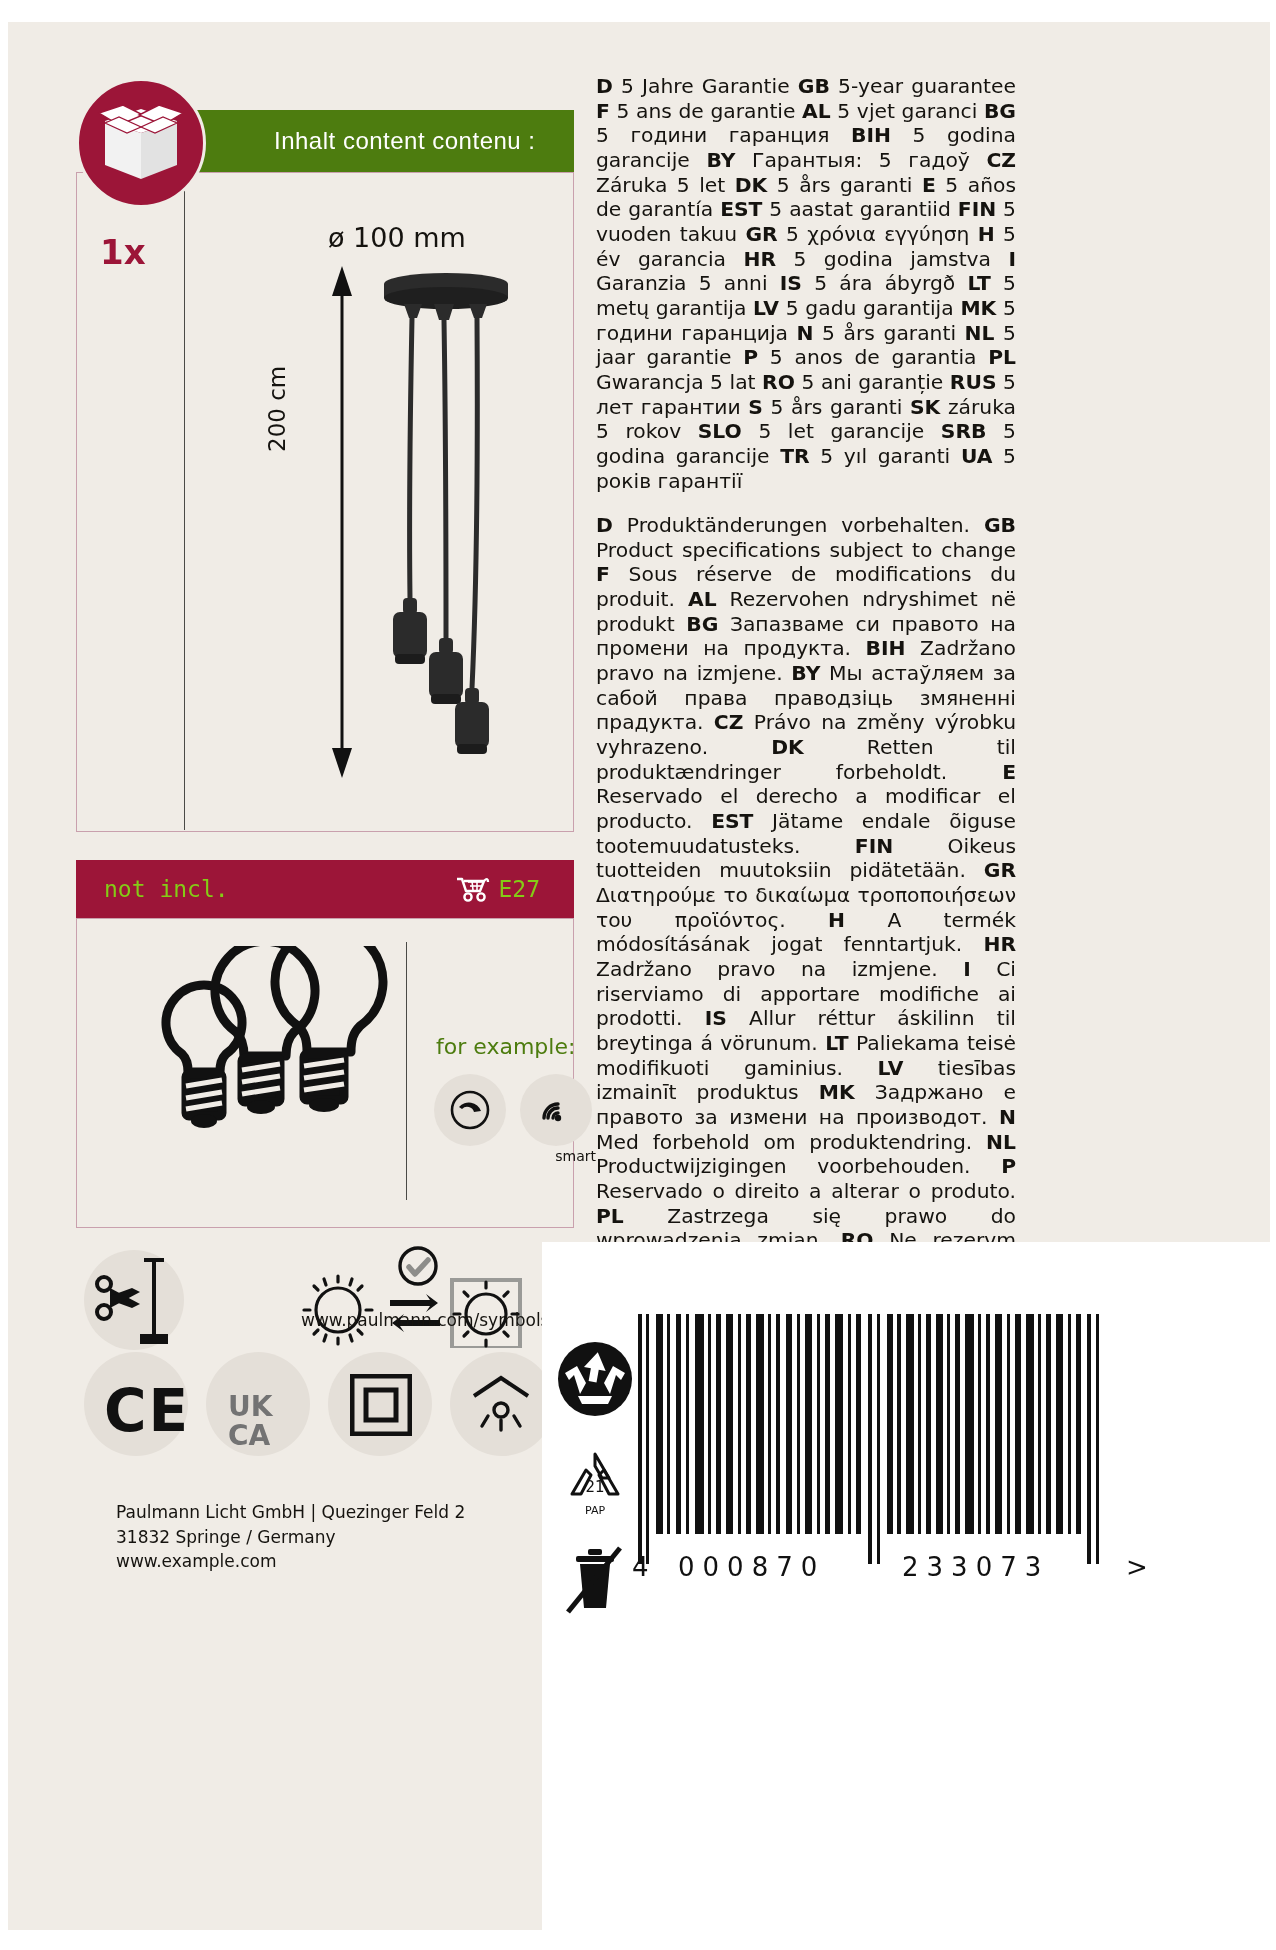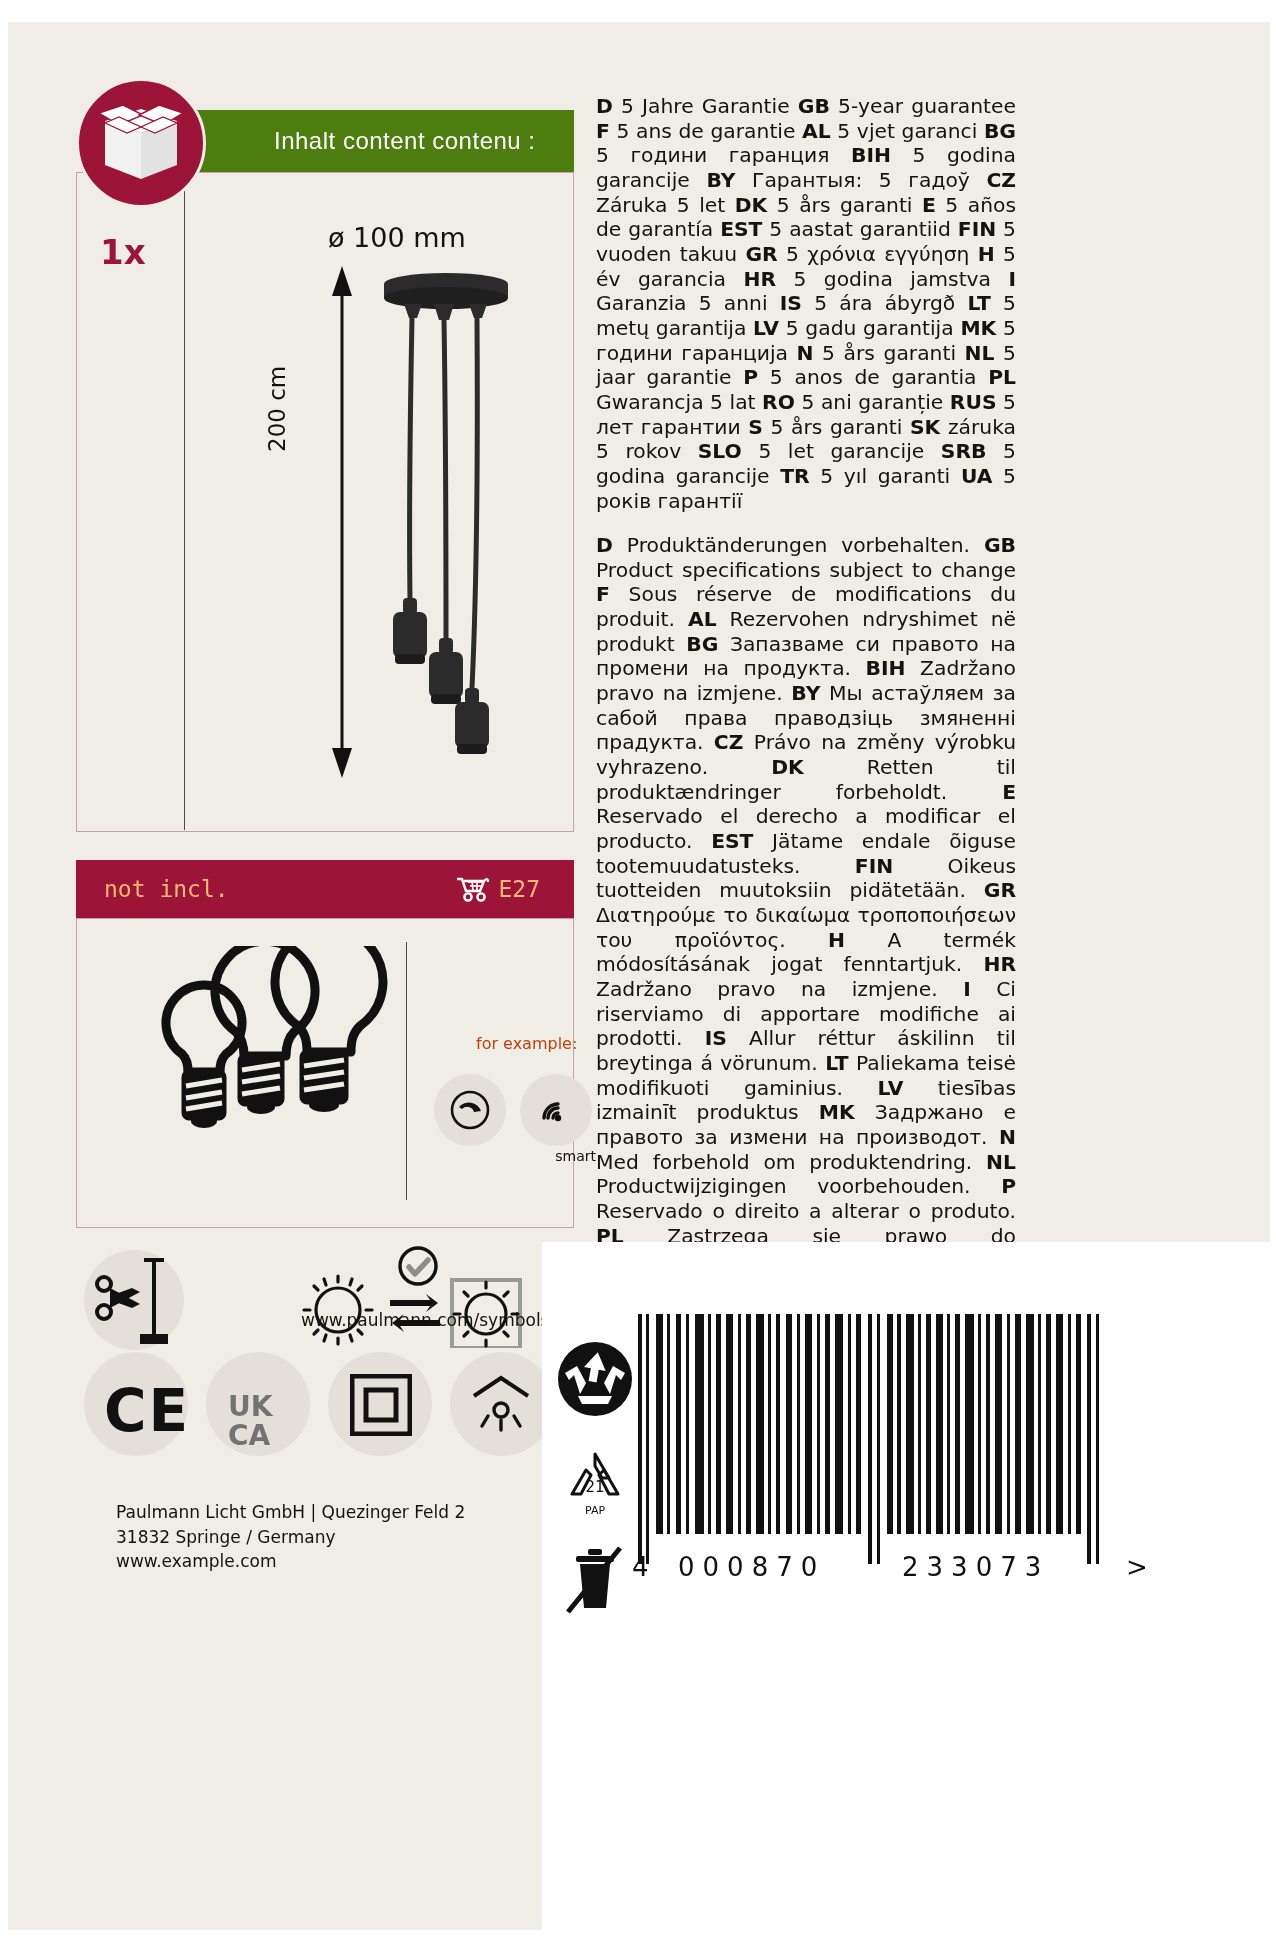--- a/index.html
+++ b/index.html
@@ -9,21 +9,21 @@
     font-family:"DejaVu Sans","Liberation Sans",sans-serif;
     overflow:hidden;
   }
   .page{
     position:absolute;left:8px;top:22px;
     width:1262px;height:1908px;
     background:#f0ece6;
     box-sizing:border-box;
   }
   .col-left{position:absolute;left:60px;top:40px;width:510px;height:1840px;}
-  .col-right{position:absolute;left:588px;top:52px;width:420px;margin-top:20px;}
+  .col-right{position:absolute;left:588px;top:52px;width:420px;}
 
   
   .box-circle{
     position:absolute;left:8px;top:16px;width:124px;height:124px;
     border-radius:50%;background:#9c1538;
     border:3px solid #f0ece6;
     z-index:3;
   }
   .box-circle svg{position:absolute;left:18px;top:22px;}
   .hdr-bar{
@@ -55,36 +55,36 @@
     position:absolute;left:196px;top:390px;
     font-size:23px;color:#15130f;
     transform:rotate(-90deg);transform-origin:left top;
     white-space:nowrap;
   }
   .lampsvg{position:absolute;left:196px;top:200px;}
 
   
   .bar2{
     position:absolute;left:8px;top:798px;width:498px;height:58px;
-    background:#9c1538;color:#fdba74;
+    background:#9c1538;color:#84cc16;
     display:flex;align-items:center;
     box-sizing:border-box;padding:0 34px 0 28px;
     font-family:"DejaVu Sans Mono","Liberation Mono",monospace;
     font-size:23px;
   }
   .bar2 .spacer{flex:1;}
   .bar2 .cart{margin-right:8px;display:inline-flex;align-items:center;}
   .panel2{
     position:absolute;left:8px;top:856px;width:498px;height:310px;
     border:1px solid #c9a0ad;box-sizing:border-box;
   }
   .vline2{position:absolute;left:338px;top:880px;width:1px;height:258px;background:#4a4a46;}
   .bulbs{position:absolute;left:40px;top:884px;}
   .forex{
-    position:absolute;left:368px;top:972px;font-size:16px;color:#c2410c;white-space:nowrap;margin-left:40px;
+    position:absolute;left:368px;top:972px;font-size:22px;color:#4d7c0f;white-space:nowrap;
   }
   .chip{
     position:absolute;width:72px;height:72px;border-radius:50%;background:#e4dfd8;
     display:flex;align-items:center;justify-content:center;
   }
   .chip-label{
     position:absolute;font-size:14px;color:#15130f;text-align:right;width:80px;
   }
 
   

